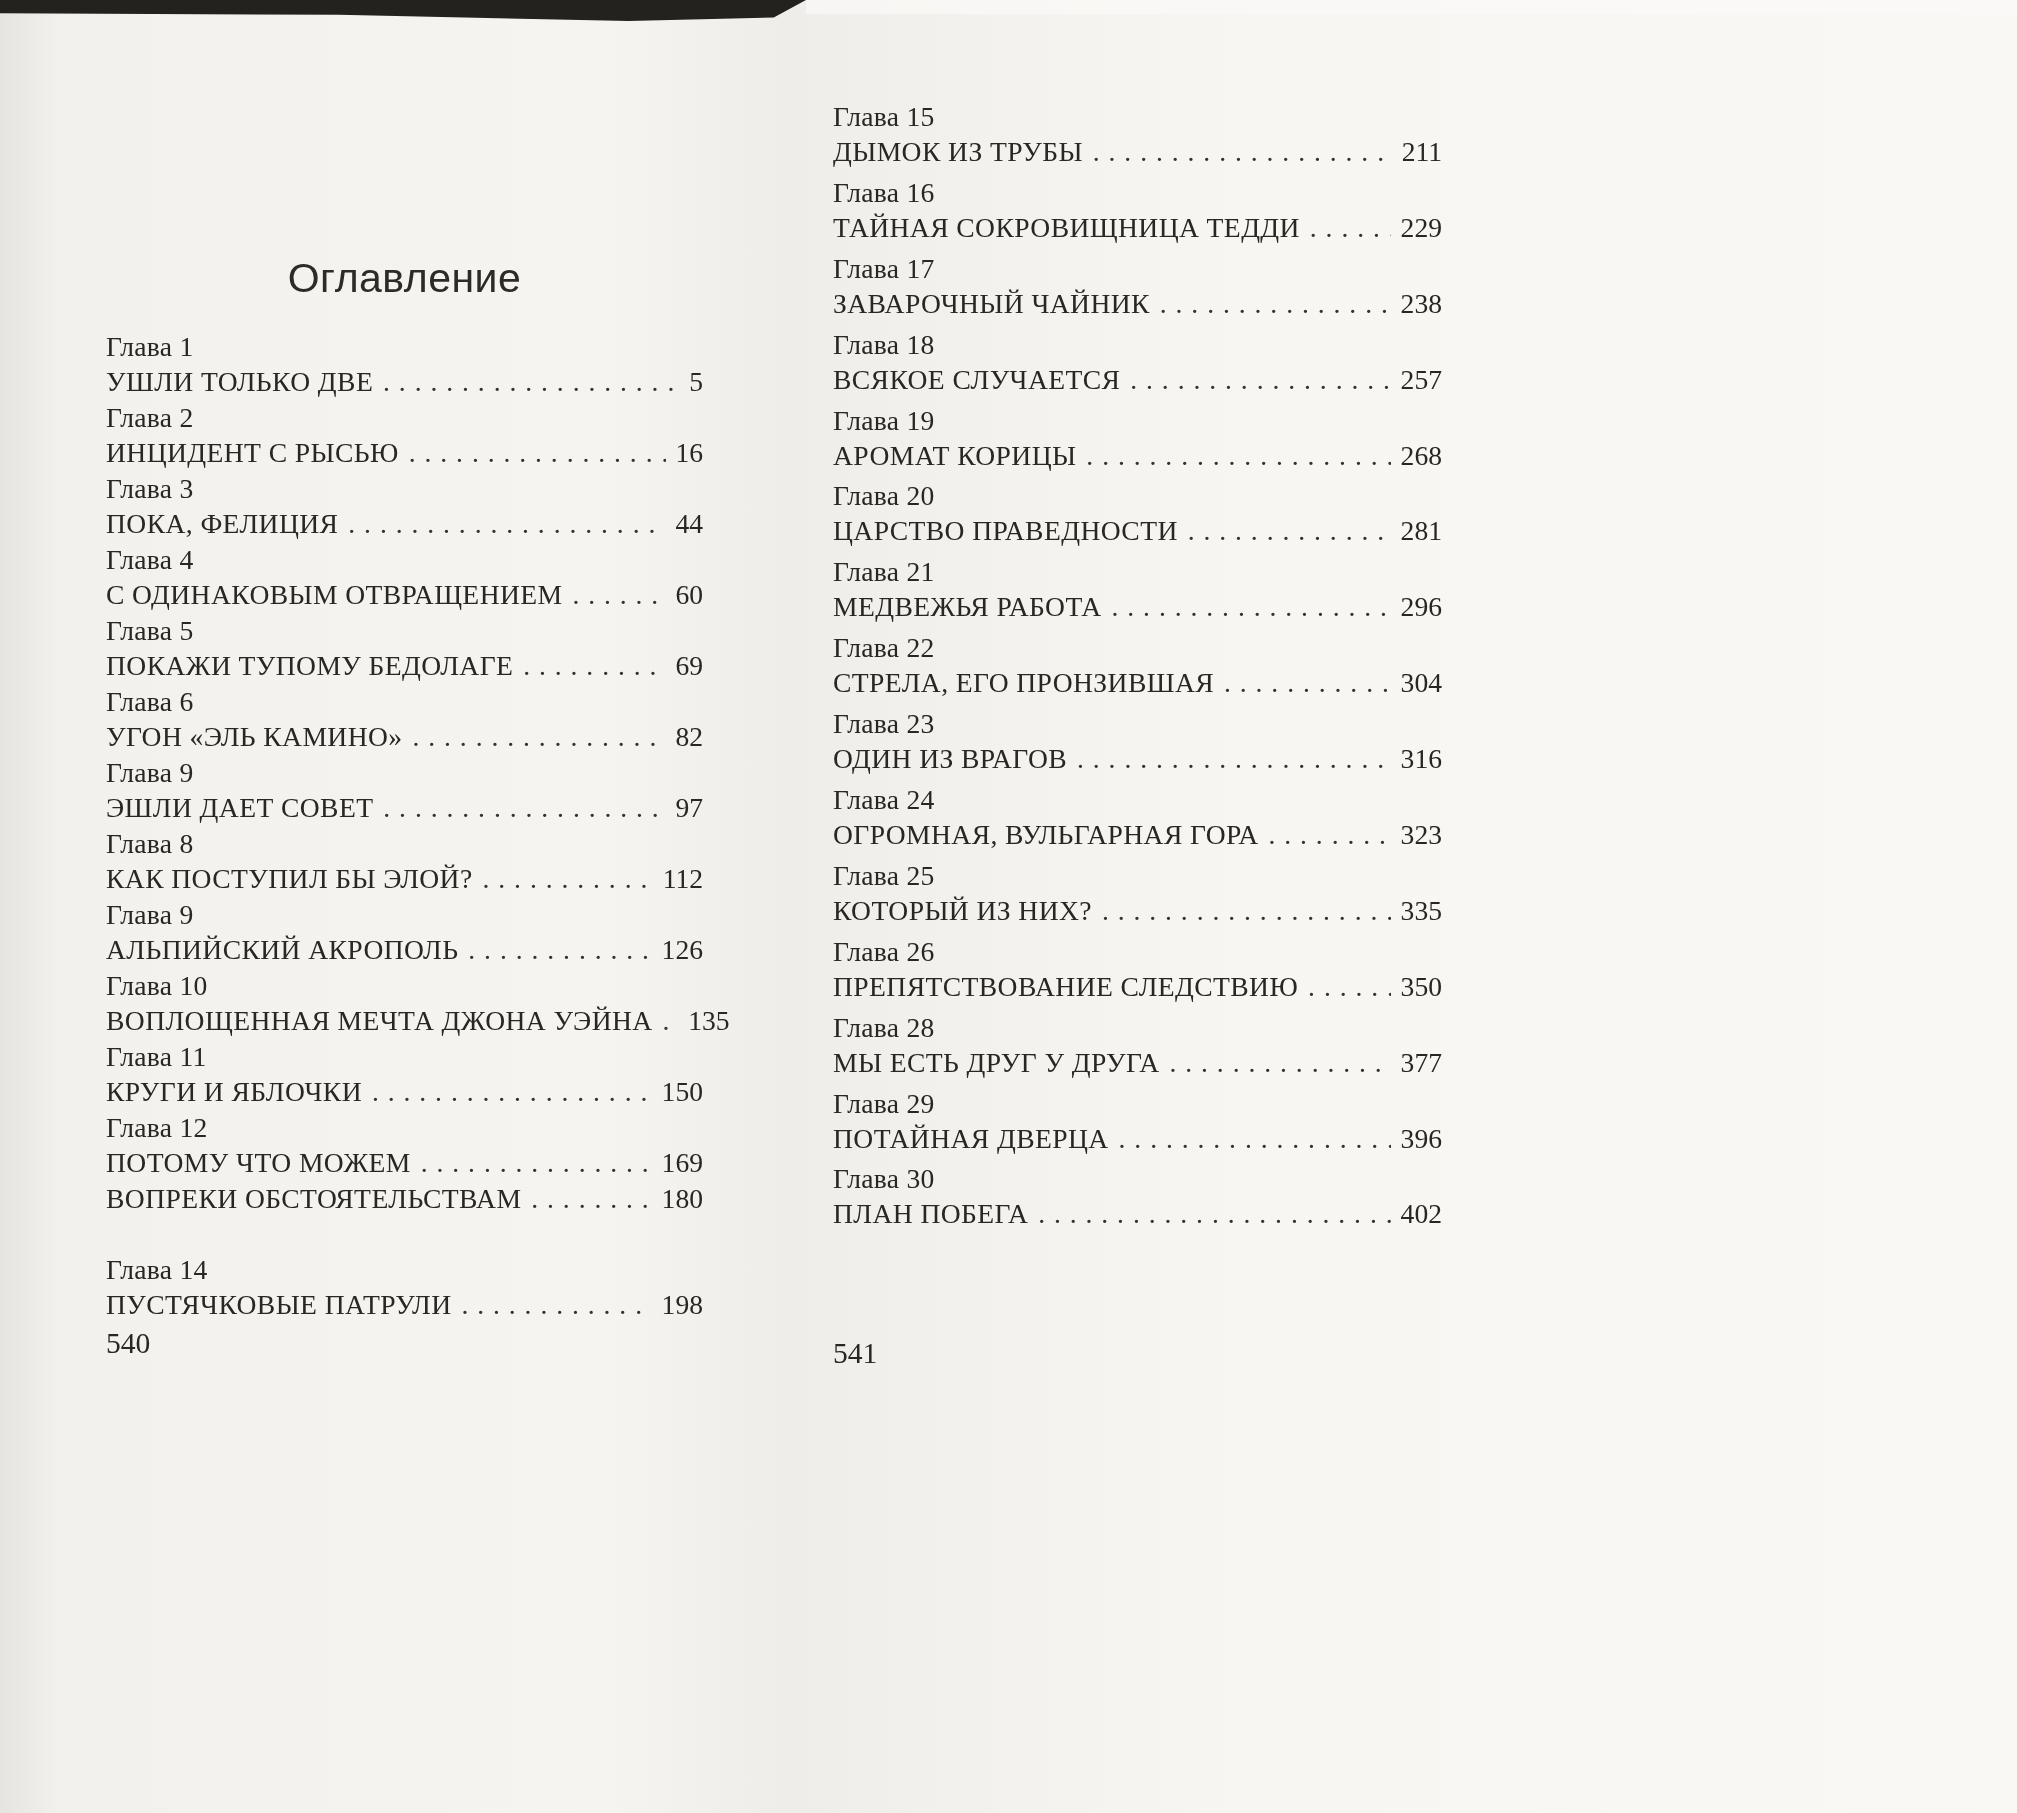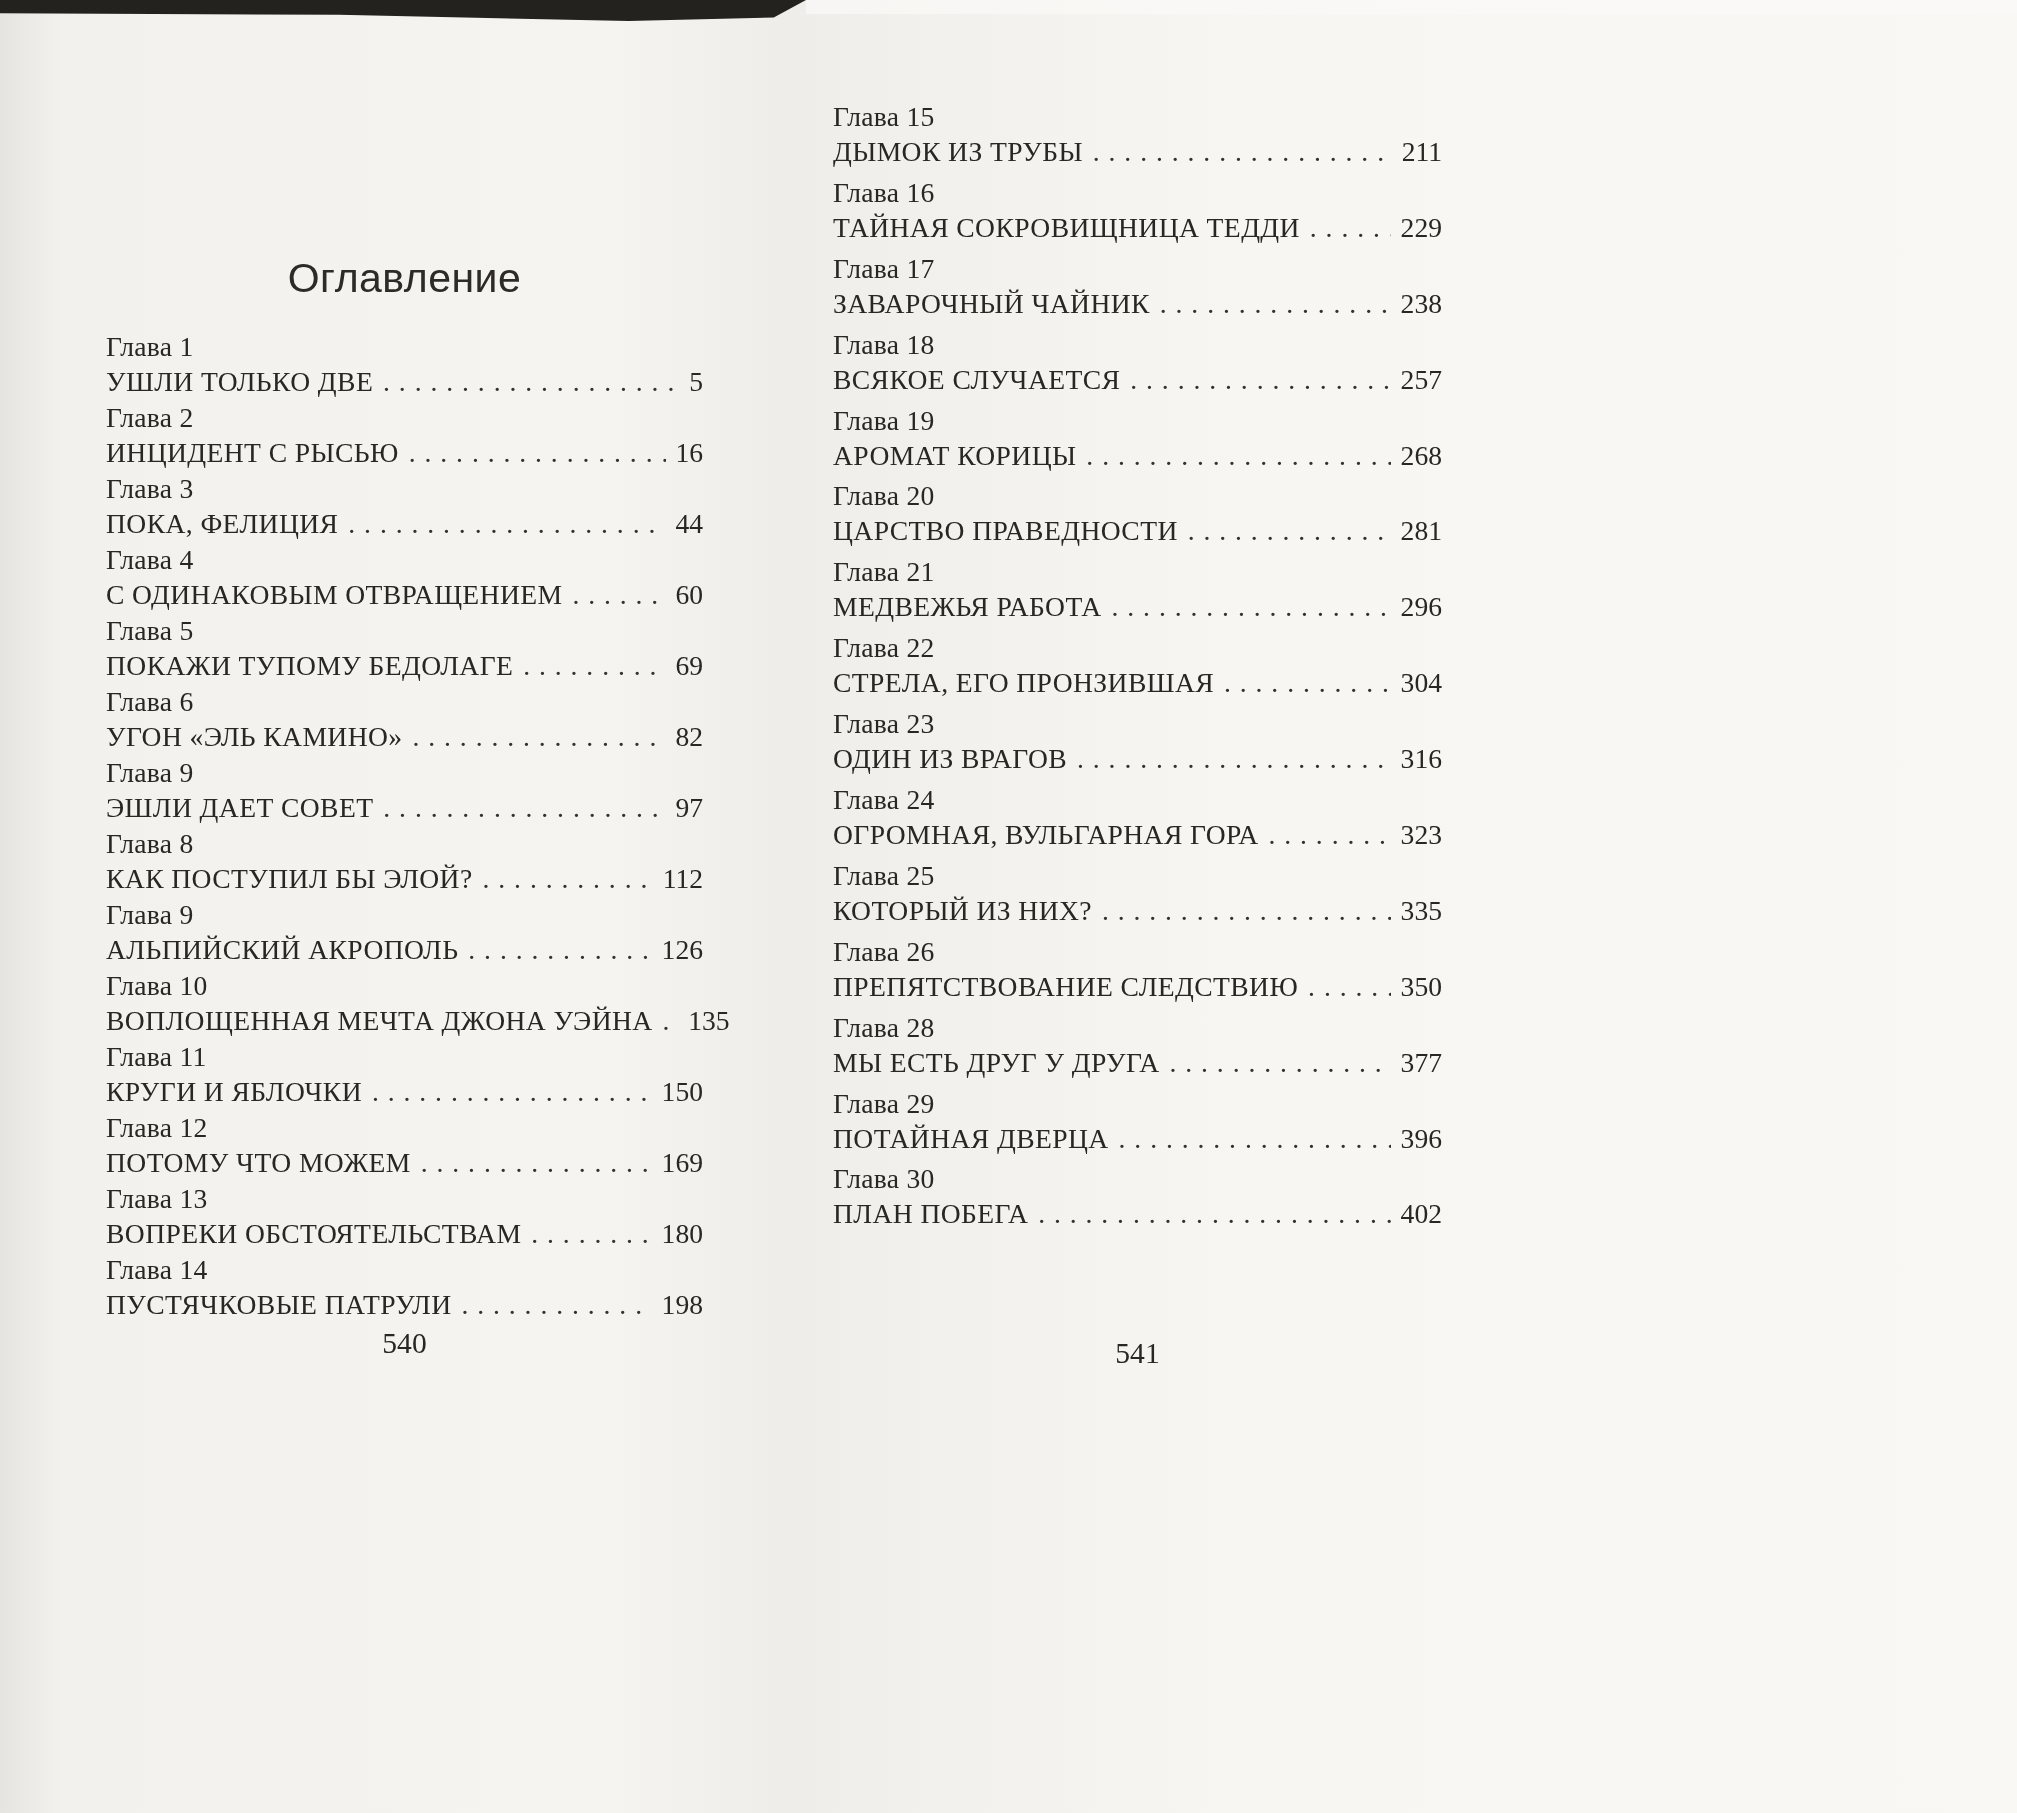--- a/index.html
+++ b/index.html
@@ -85,21 +85,21 @@
   }
   .pagenum {
     white-space: nowrap;
     text-align: left;
   }
 
   .folio {
     position: absolute;
     font-size: 29.6px;
     line-height: 35px;
-    text-align: center;
+    text-align: left;
     color: #2a2722;
   }
   .folio-left  { left: 106px; top: 1326px; width: 597px; }
   .folio-right { left: 833px; top: 1336px; width: 609px; }
 </style>
 </head>
 <body>
 
 <div class="spread">
 
@@ -211,21 +211,20 @@
   <div class="entry">
     <div class="chapter">Глава 12</div>
     <div class="tline">
       <span class="title">ПОТОМУ ЧТО МОЖЕМ</span>
       <span class="dots"></span>
       <span class="pagenum">169</span>
     </div>
   </div>
 
   <div class="entry">
-    <div class="chapter">Глава 13</div>
     <div class="tline">
       <span class="title">ВОПРЕКИ ОБСТОЯТЕЛЬСТВАМ</span>
       <span class="dots"></span>
       <span class="pagenum">180</span>
     </div>
   </div>
 
   <div class="entry">
     <div class="chapter">Глава 14</div>
     <div class="tline">

